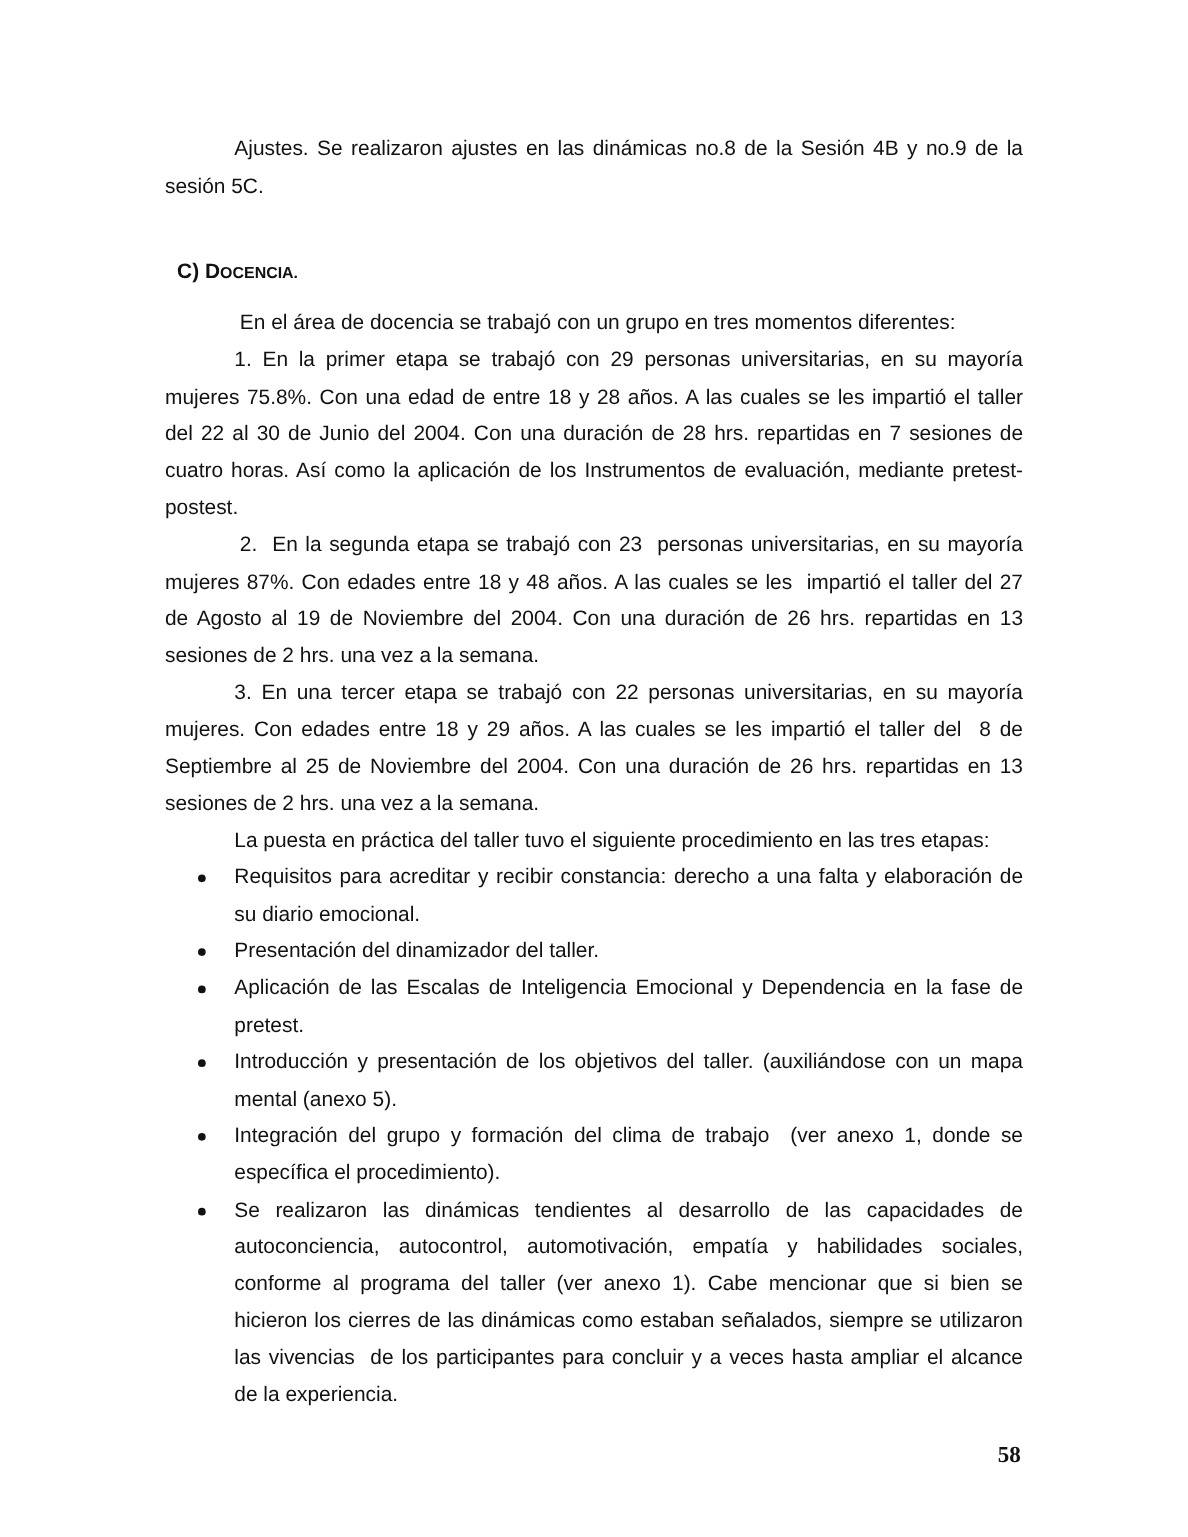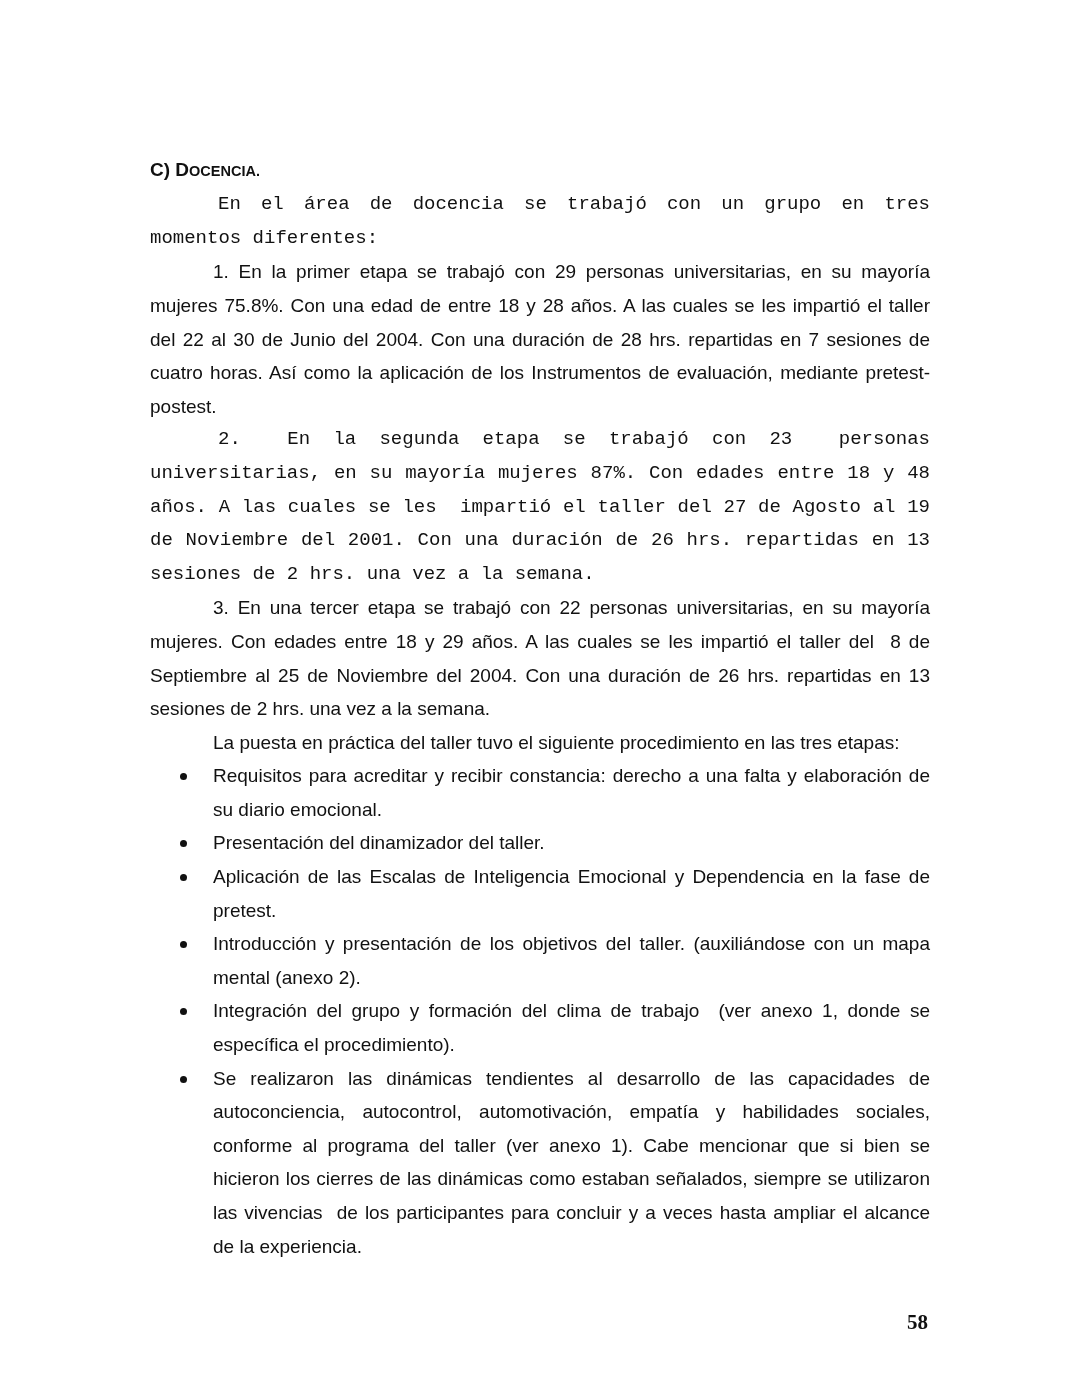--- a/index.html
+++ b/index.html
@@ -4,49 +4,50 @@
 <style>
   html, body { margin: 0; padding: 0; background: #ffffff; }
   body { width: 1080px; height: 1397px; position: relative; overflow: hidden; }
   .page {
     position: absolute; left: 150px; top: 119px; width: 780px;
     font-family: "Liberation Sans", sans-serif;
     font-size: 19px; line-height: 33.6px; color: #111111;
   }
   .p { margin: 0; text-align: justify; }
   .indent { text-indent: 63px; }
-  .indent2 { text-indent: 68px; font-family: Liberation Mono, monospace; }
+  .indent2 { text-indent: 68px; }
   .gap { height: 33.6px; }
-  .heading { font-weight: bold; margin: 0; font-size: 19px; }
+  .heading { font-weight: bold; margin: 11px; font-size: 19px; }
   .heading .sc { font-size: 14.5px; }
   ul.bullets { list-style: none; margin: 0; padding: 0; }
   ul.bullets li { position: relative; padding-left: 63px; text-align: justify; }
   ul.bullets li .dot {
     position: absolute; left: 30px; top: 14px; width: 7px; height: 7px;
     background: #111; border-radius: 50%;
   }
   .page-number {
     position: absolute; left: 907px; top: 1310px;
     font-family: "Liberation Serif", serif; font-size: 21px; color: #111; font-weight: bold;
   }
 </style>
 </head>
 <body>
 
 <div class="page">
+  <p class="p indent">Ajustes. Se realizaron ajustes en las dinámicas no.8 de la Sesión 4B y no.9 de la sesión 5C.</p>
   <div class="gap"></div>
   <p class="heading"><span>C) D</span><span class="sc">OCENCIA.</span></p>
   <p class="p indent2">En el área de docencia se trabajó con un grupo en tres momentos diferentes:</p>
   <p class="p indent">1. En la primer etapa se trabajó con 29 personas universitarias, en su mayoría mujeres 75.8%. Con una edad de entre 18 y 28 años. A las cuales se les impartió el taller del 22 al 30 de Junio del 2004. Con una duración de 28 hrs. repartidas en 7 sesiones de cuatro horas. Así como la aplicación de los Instrumentos de evaluación, mediante pretest-postest.</p>
-  <p class="p indent2" style="white-space: pre-wrap;">2.  En la segunda etapa se trabajó con 23  personas universitarias, en su mayoría mujeres 87%. Con edades entre 18 y 48 años. A las cuales se les  impartió el taller del 27 de Agosto al 19 de Noviembre del 2001. Con una duración de 26 hrs. repartidas en 13 sesiones de 2 hrs. una vez a la semana.</p>
+  <p class="p indent2" style="white-space: pre-wrap;">2.  En la segunda etapa se trabajó con 23  personas universitarias, en su mayoría mujeres 87%. Con edades entre 18 y 48 años. A las cuales se les  impartió el taller del 27 de Agosto al 19 de Noviembre del 2004. Con una duración de 26 hrs. repartidas en 13 sesiones de 2 hrs. una vez a la semana.</p>
   <p class="p indent" style="white-space: pre-wrap;">3. En una tercer etapa se trabajó con 22 personas universitarias, en su mayoría mujeres. Con edades entre 18 y 29 años. A las cuales se les impartió el taller del  8 de Septiembre al 25 de Noviembre del 2004. Con una duración de 26 hrs. repartidas en 13 sesiones de 2 hrs. una vez a la semana.</p>
   <p class="p indent">La puesta en práctica del taller tuvo el siguiente procedimiento en las tres etapas:</p>
   <ul class="bullets">
     <li><span class="dot"></span><span>Requisitos para acreditar y recibir constancia: derecho a una falta y elaboración de su diario emocional.</span></li>
     <li><span class="dot"></span><span>Presentación del dinamizador del taller.</span></li>
     <li><span class="dot"></span><span>Aplicación de las Escalas de Inteligencia Emocional y Dependencia en la fase de pretest.</span></li>
-    <li><span class="dot"></span><span>Introducción y presentación de los objetivos del taller. (auxiliándose con un mapa mental (anexo 2).</span></li>
+    <li><span class="dot"></span><span>Introducción y presentación de los objetivos del taller. (auxiliándose con un mapa mental (anexo 5).</span></li>
     <li><span class="dot"></span><span style="white-space: pre-wrap;">Integración del grupo y formación del clima de trabajo  (ver anexo 1, donde se específica el procedimiento).</span></li>
     <li><span class="dot"></span><span style="white-space: pre-wrap;">Se realizaron las dinámicas tendientes al desarrollo de las capacidades de autoconciencia, autocontrol, automotivación, empatía y habilidades sociales, conforme al programa del taller (ver anexo 1). Cabe mencionar que si bien se hicieron los cierres de las dinámicas como estaban señalados, siempre se utilizaron las vivencias  de los participantes para concluir y a veces hasta ampliar el alcance de la experiencia.</span></li>
   </ul>
 </div>
 
 <div class="page-number">58</div>
 
 </body></html>

